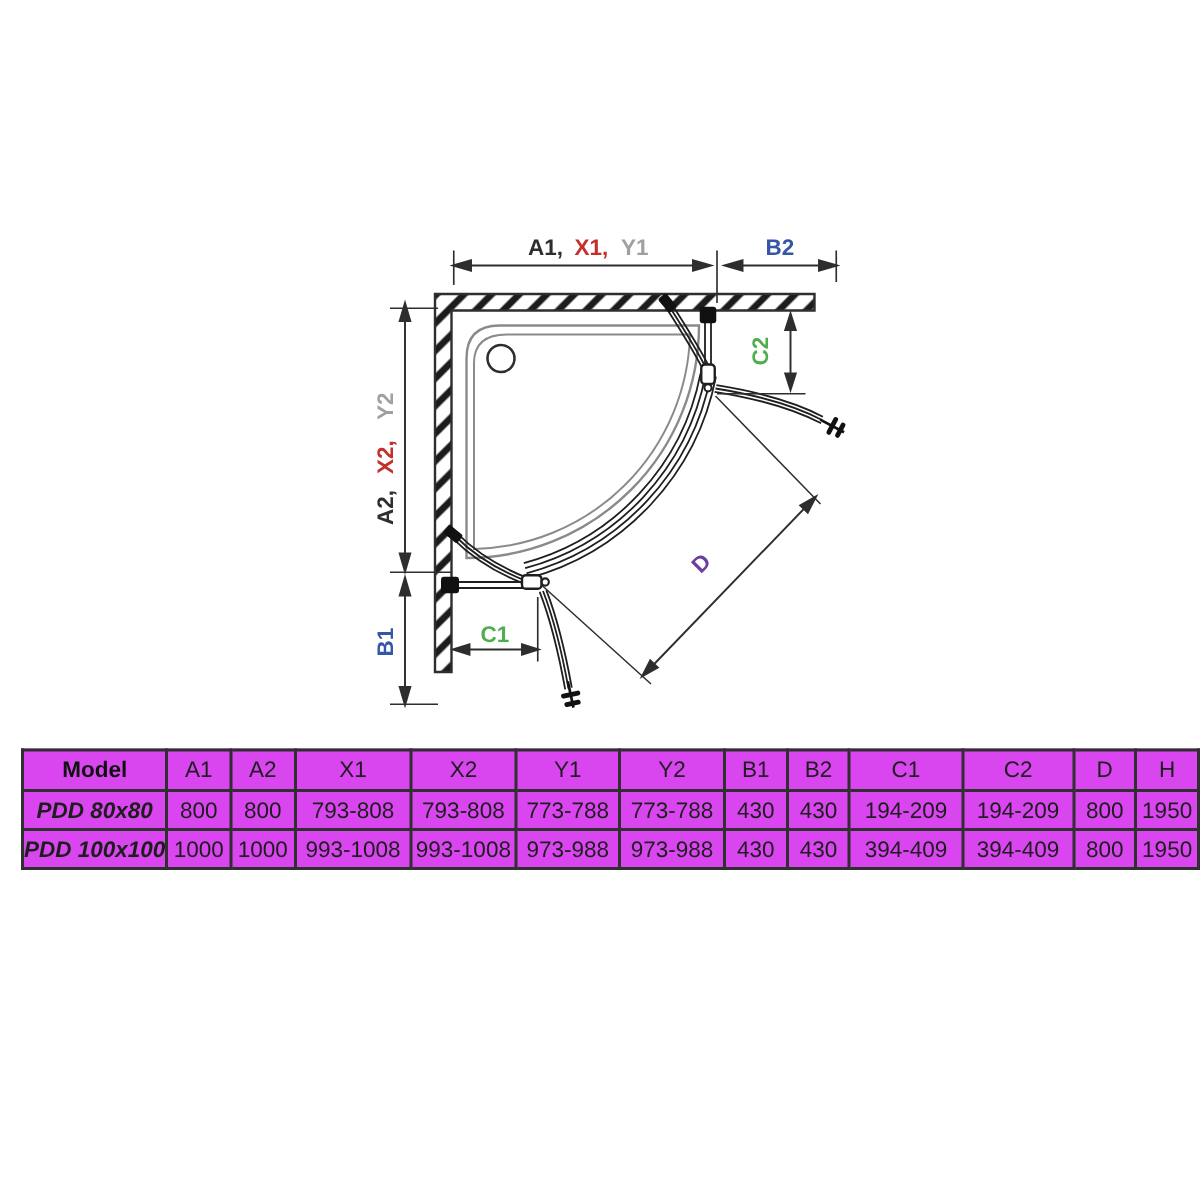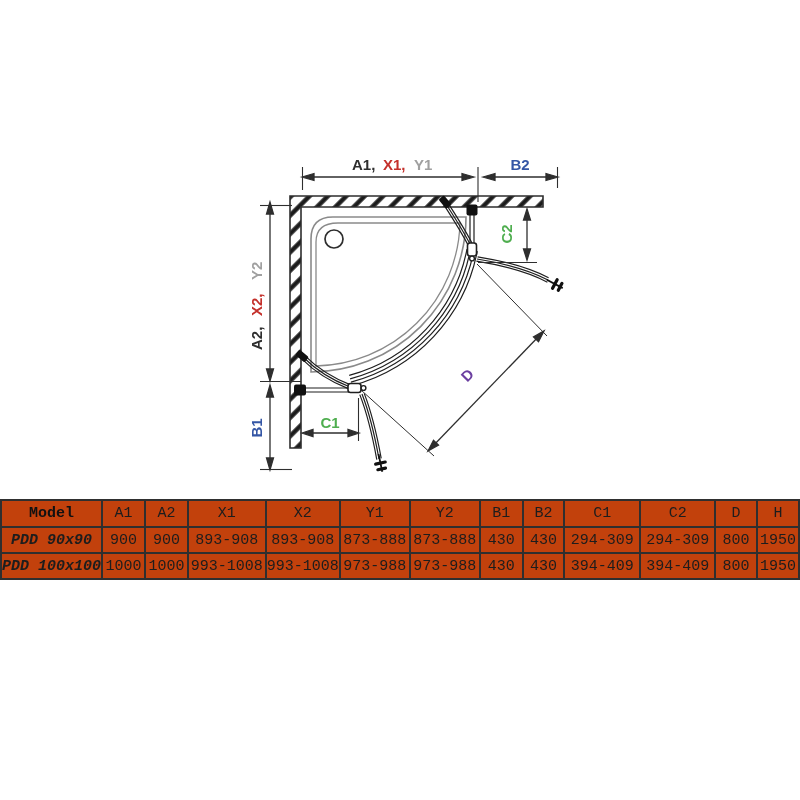--- a/index.html
+++ b/index.html
@@ -1,22 +1,22 @@
 <!DOCTYPE html>
 <html><head>
 <meta charset="utf-8">
 <style>
   html,body{margin:0;padding:0;background:#fff;}
   .stage{position:relative;width:800px;height:800px;background:#fff;
          font-family:"Liberation Sans",sans-serif;overflow:hidden;}
   .diagram{position:absolute;top:0;left:0;width:800px;height:498px;}
   svg text{font-family:"Liberation Sans",sans-serif;}
   .dim-label{font-size:15px;font-weight:bold;}
-  .spec-table{position:absolute;top:499px;left:0;border-collapse:collapse;
-              table-layout:fixed;background:#c2410c;font-family:Liberation Mono, monospace;}
+  .spec-table{position:absolute;top:499px;left:14px;border-collapse:collapse;
+              table-layout:fixed;background:#d946ef;}
   .spec-table th,.spec-table td{border:2px solid #2f2f2f;text-align:center;
               vertical-align:middle;padding:0;font-size:15px;color:#1d1d1d;
               height:24px;line-height:1;white-space:nowrap;overflow:hidden;}
   .spec-table thead th{height:25px;font-weight:normal;}
   .spec-table th.model-h{font-weight:bold;color:#111;}
   .model-cell{font-weight:bold;font-style:italic;color:#111;font-size:15px;}
   .col-red{color:#c4302b;}
   .col-gray{color:#a0a0a0;}
   .col-blue{color:#3456a5;}
   .col-green{color:#4fae4f;}
@@ -200,31 +200,31 @@
         <th class="col-blue">B1</th>
         <th class="col-blue">B2</th>
         <th class="col-green">C1</th>
         <th class="col-green">C2</th>
         <th class="col-purple">D</th>
         <th>H</th>
       </tr>
     </thead>
     <tbody>
       <tr>
-        <td class="model-cell">PDD 90x90</td>
-        <td>900</td>
-        <td>900</td>
-        <td>893-908</td>
-        <td>893-908</td>
-        <td>873-888</td>
-        <td>873-888</td>
-        <td>430</td>
-        <td>430</td>
-        <td>294-309</td>
-        <td>294-309</td>
+        <td class="model-cell">PDD 80x80</td>
+        <td>800</td>
+        <td>800</td>
+        <td>793-808</td>
+        <td>793-808</td>
+        <td>773-788</td>
+        <td>773-788</td>
+        <td>430</td>
+        <td>430</td>
+        <td>194-209</td>
+        <td>194-209</td>
         <td>800</td>
         <td>1950</td>
       </tr>
       <tr>
         <td class="model-cell">PDD 100x100</td>
         <td>1000</td>
         <td>1000</td>
         <td>993-1008</td>
         <td>993-1008</td>
         <td>973-988</td>

